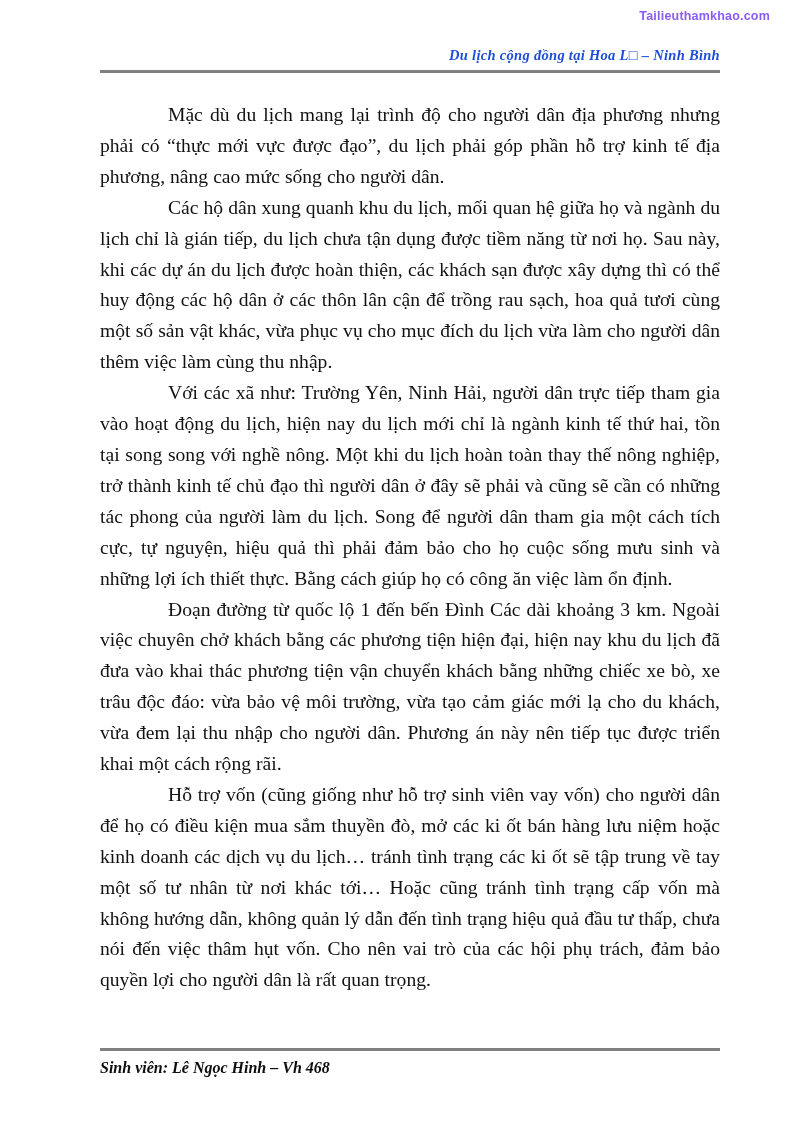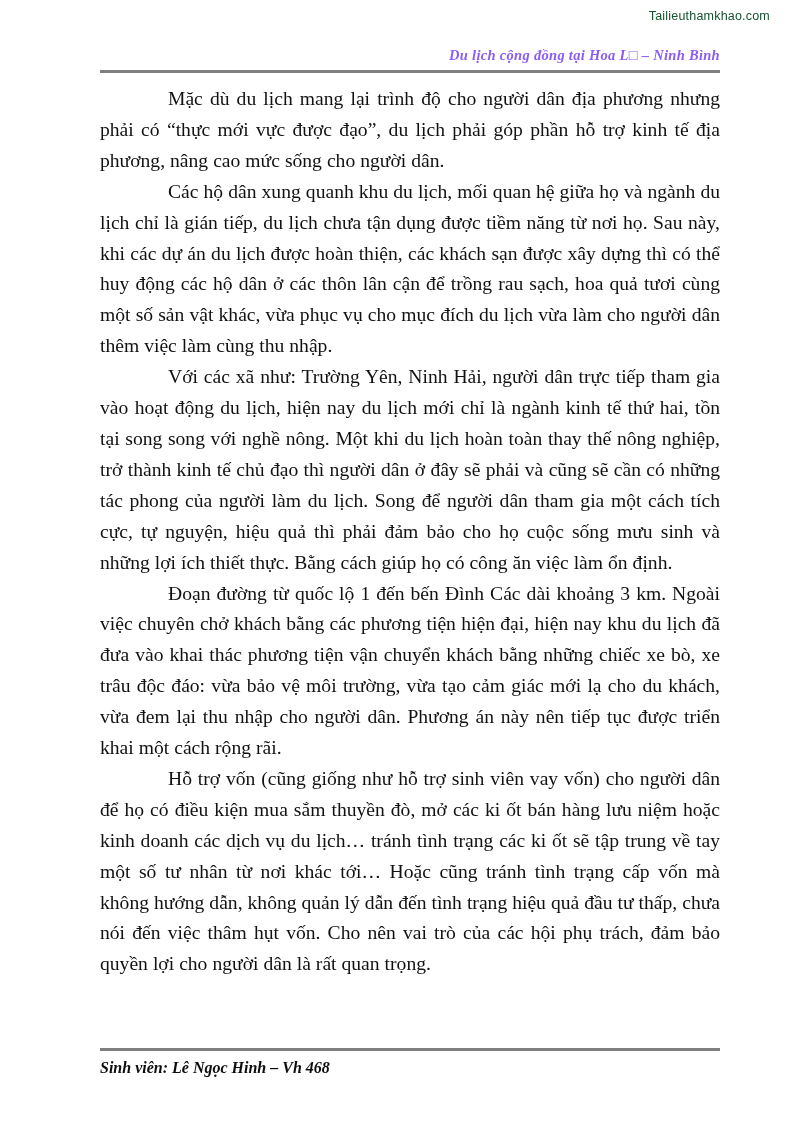--- a/index.html
+++ b/index.html
@@ -42,41 +42,41 @@
     right: 74px;
     top: 46px;
     height: 30px;
   }
   .header-title {
     font-family: "Liberation Serif", "DejaVu Serif", serif;
     font-style: italic;
     font-weight: bold;
     font-size: 14.5px;
     letter-spacing: 0.3px;
-    color: #8b5cf6;
+    color: #1d4ed8;
     text-align: right;
     white-space: nowrap;
     line-height: 18px;
   }
   .header-rule {
     position: absolute;
     left: 100px;
     width: 620px;
     top: 70px;
     height: 3px;
     background: #808080;
     border: 0;
   }
 
   
   .body-zone {
     position: absolute;
     left: 100px;
     width: 620px;
-    top: 84px;
+    top: 100px;
   }
   p.para {
     margin: 0;
     text-indent: 68px;
     text-align: justify;
     text-justify: inter-word;
     font-size: 19.6px;
     line-height: 30.9px;
     word-spacing: 0.1px;
     hyphens: none;
@@ -105,21 +105,21 @@
     line-height: 20px;
     color: #0d0d0d;
     white-space: nowrap;
   }
 </style>
 </head>
 <body>
 
 <div class="page">
 
-  <div class="watermark" style="color: #14532d;">Tailieuthamkhao.com</div>
+  <div class="watermark" style="color: #8b5cf6; font-weight: bold;">Tailieuthamkhao.com</div>
 
   <div class="header-zone">
     <div class="header-title">Du lịch cộng đồng tại Hoa L□ – Ninh Bình</div>
   </div>
   <div class="header-rule" style="background: rgb(128, 128, 128);"></div>
 
   <div class="body-zone">
       <p class="para">Mặc dù du lịch mang lại trình độ cho người dân địa phương nhưng phải có “thực mới vực được đạo”, du lịch phải góp phần hỗ trợ kinh tế địa phương, nâng cao mức sống cho người dân.</p>
       <p class="para">Các hộ dân xung quanh khu du lịch, mối quan hệ giữa họ và ngành du lịch chỉ là gián tiếp, du lịch chưa tận dụng được tiềm năng từ nơi họ. Sau này, khi các dự án du lịch được hoàn thiện, các khách sạn được xây dựng thì có  thể huy động các hộ dân ở các thôn lân cận để trồng rau sạch, hoa quả tươi cùng một số sản vật khác, vừa phục vụ cho mục đích du lịch vừa làm cho người dân thêm việc làm cùng thu nhập.</p>
       <p class="para">Với các xã như: Trường Yên, Ninh Hải, người dân trực tiếp tham gia vào hoạt động du lịch, hiện nay du lịch mới chỉ là ngành kinh tế thứ hai, tồn tại song song với nghề nông. Một khi du lịch hoàn toàn thay thế nông nghiệp, trở thành kinh tế chủ đạo thì người dân ở đây sẽ phải và cũng sẽ cần có những tác phong của người làm du lịch. Song để người dân tham gia một cách tích cực, tự nguyện, hiệu quả thì phải đảm bảo cho họ cuộc sống mưu sinh và những lợi ích thiết thực. Bằng cách giúp họ có công ăn việc làm ổn định.</p>

